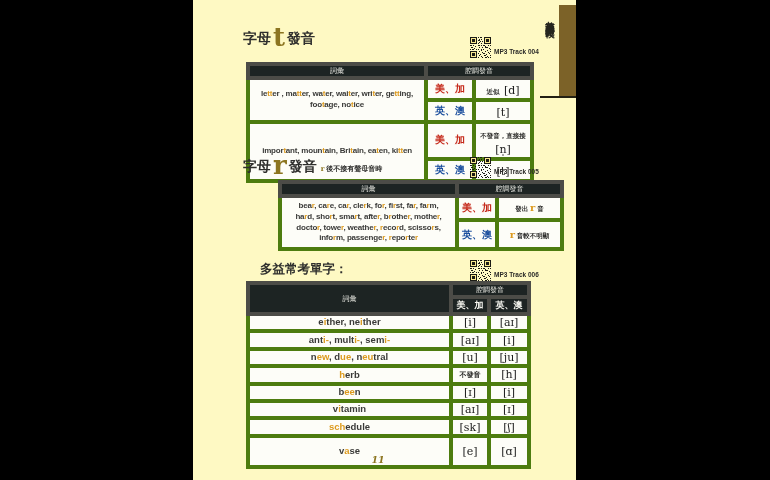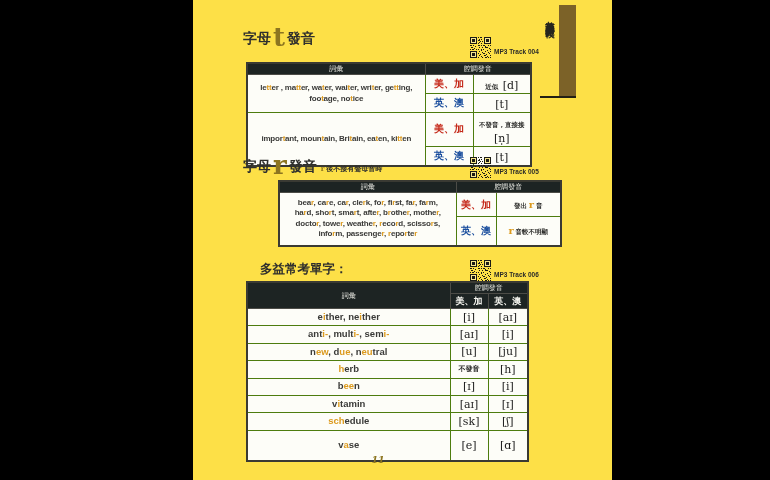--- a/index.html
+++ b/index.html
@@ -2,22 +2,21 @@
 <html><head>
 <meta charset="utf-8">
 <style>
   html,body { margin:0; padding:0; }
   body {
     width:770px; height:480px; position:relative; overflow:hidden;
     background:#000; font-family:"Liberation Sans", sans-serif;
   }
   .page {
     position:absolute; left:193px; top:0; width:383px; height:480px;
-    background:#fde047;
-    padding-left:36px;
+    background:#fef9c3;
   }
   
   .side-tab-text {
     position:absolute; left:350px; top:13px; height:85px;
     writing-mode:vertical-rl; text-orientation:upright;
     font-size:9.5px; font-weight:bold; color:#26261f; letter-spacing:1px;
   }
   .side-tab-bar {
     position:absolute; left:366px; top:5px; width:17px; height:91px;
     background:#7c6228;
@@ -35,21 +34,21 @@
   .subtitle { font-size:7px; font-weight:bold; color:#2f2f2d; margin-left:4px; }
   .subtitle .hl, .title3 { color:#2f2f2d; }
   .subtitle .hl { color:#8c7520; font-family:"DejaVu Serif", serif; }
   .title3 { font-size:12.5px; }
   
   .qr { position:absolute; width:21px; height:21px; }
   .mp3 { position:absolute; font-size:6.5px; font-weight:bold; color:#2b2b28; white-space:nowrap; }
   
   .tbl { position:absolute; }
   table { border-collapse:collapse; table-layout:fixed; background:#fdfdf8; border:2px solid #3a3a33; }
-  td,th { border:1px solid #4d7c0f; padding:0 1px; text-align:center; vertical-align:middle; overflow:hidden; }
+  td,th { border:4px solid #4d7c0f; padding:0 1px; text-align:center; vertical-align:middle; overflow:hidden; }
   th { background:#1d2423; color:#eeeee7; font-weight:normal; font-size:7px; border-color:#4c4c47; }
   .sub-th { font-size:9px; font-weight:bold; color:#f4f4ee; }
   .words { font-size:8px; font-weight:bold; color:#3a3a38; white-space:pre-line; line-height:1.32; letter-spacing:-0.2px; }
   .words3 { font-size:9.5px; letter-spacing:0; }
   .hl { color:#dc9a1e; }
   .accent { font-size:10px; font-weight:bold; }
   .accent-us { color:#c52a1b; }
   .accent-uk { color:#1c4f9e; }
   .ipa { font-family:"DejaVu Serif", serif; font-size:11px; color:#1b1b1b; font-weight:normal; }
   .note { font-size:6.5px; font-weight:bold; color:#2c2c2a; }

